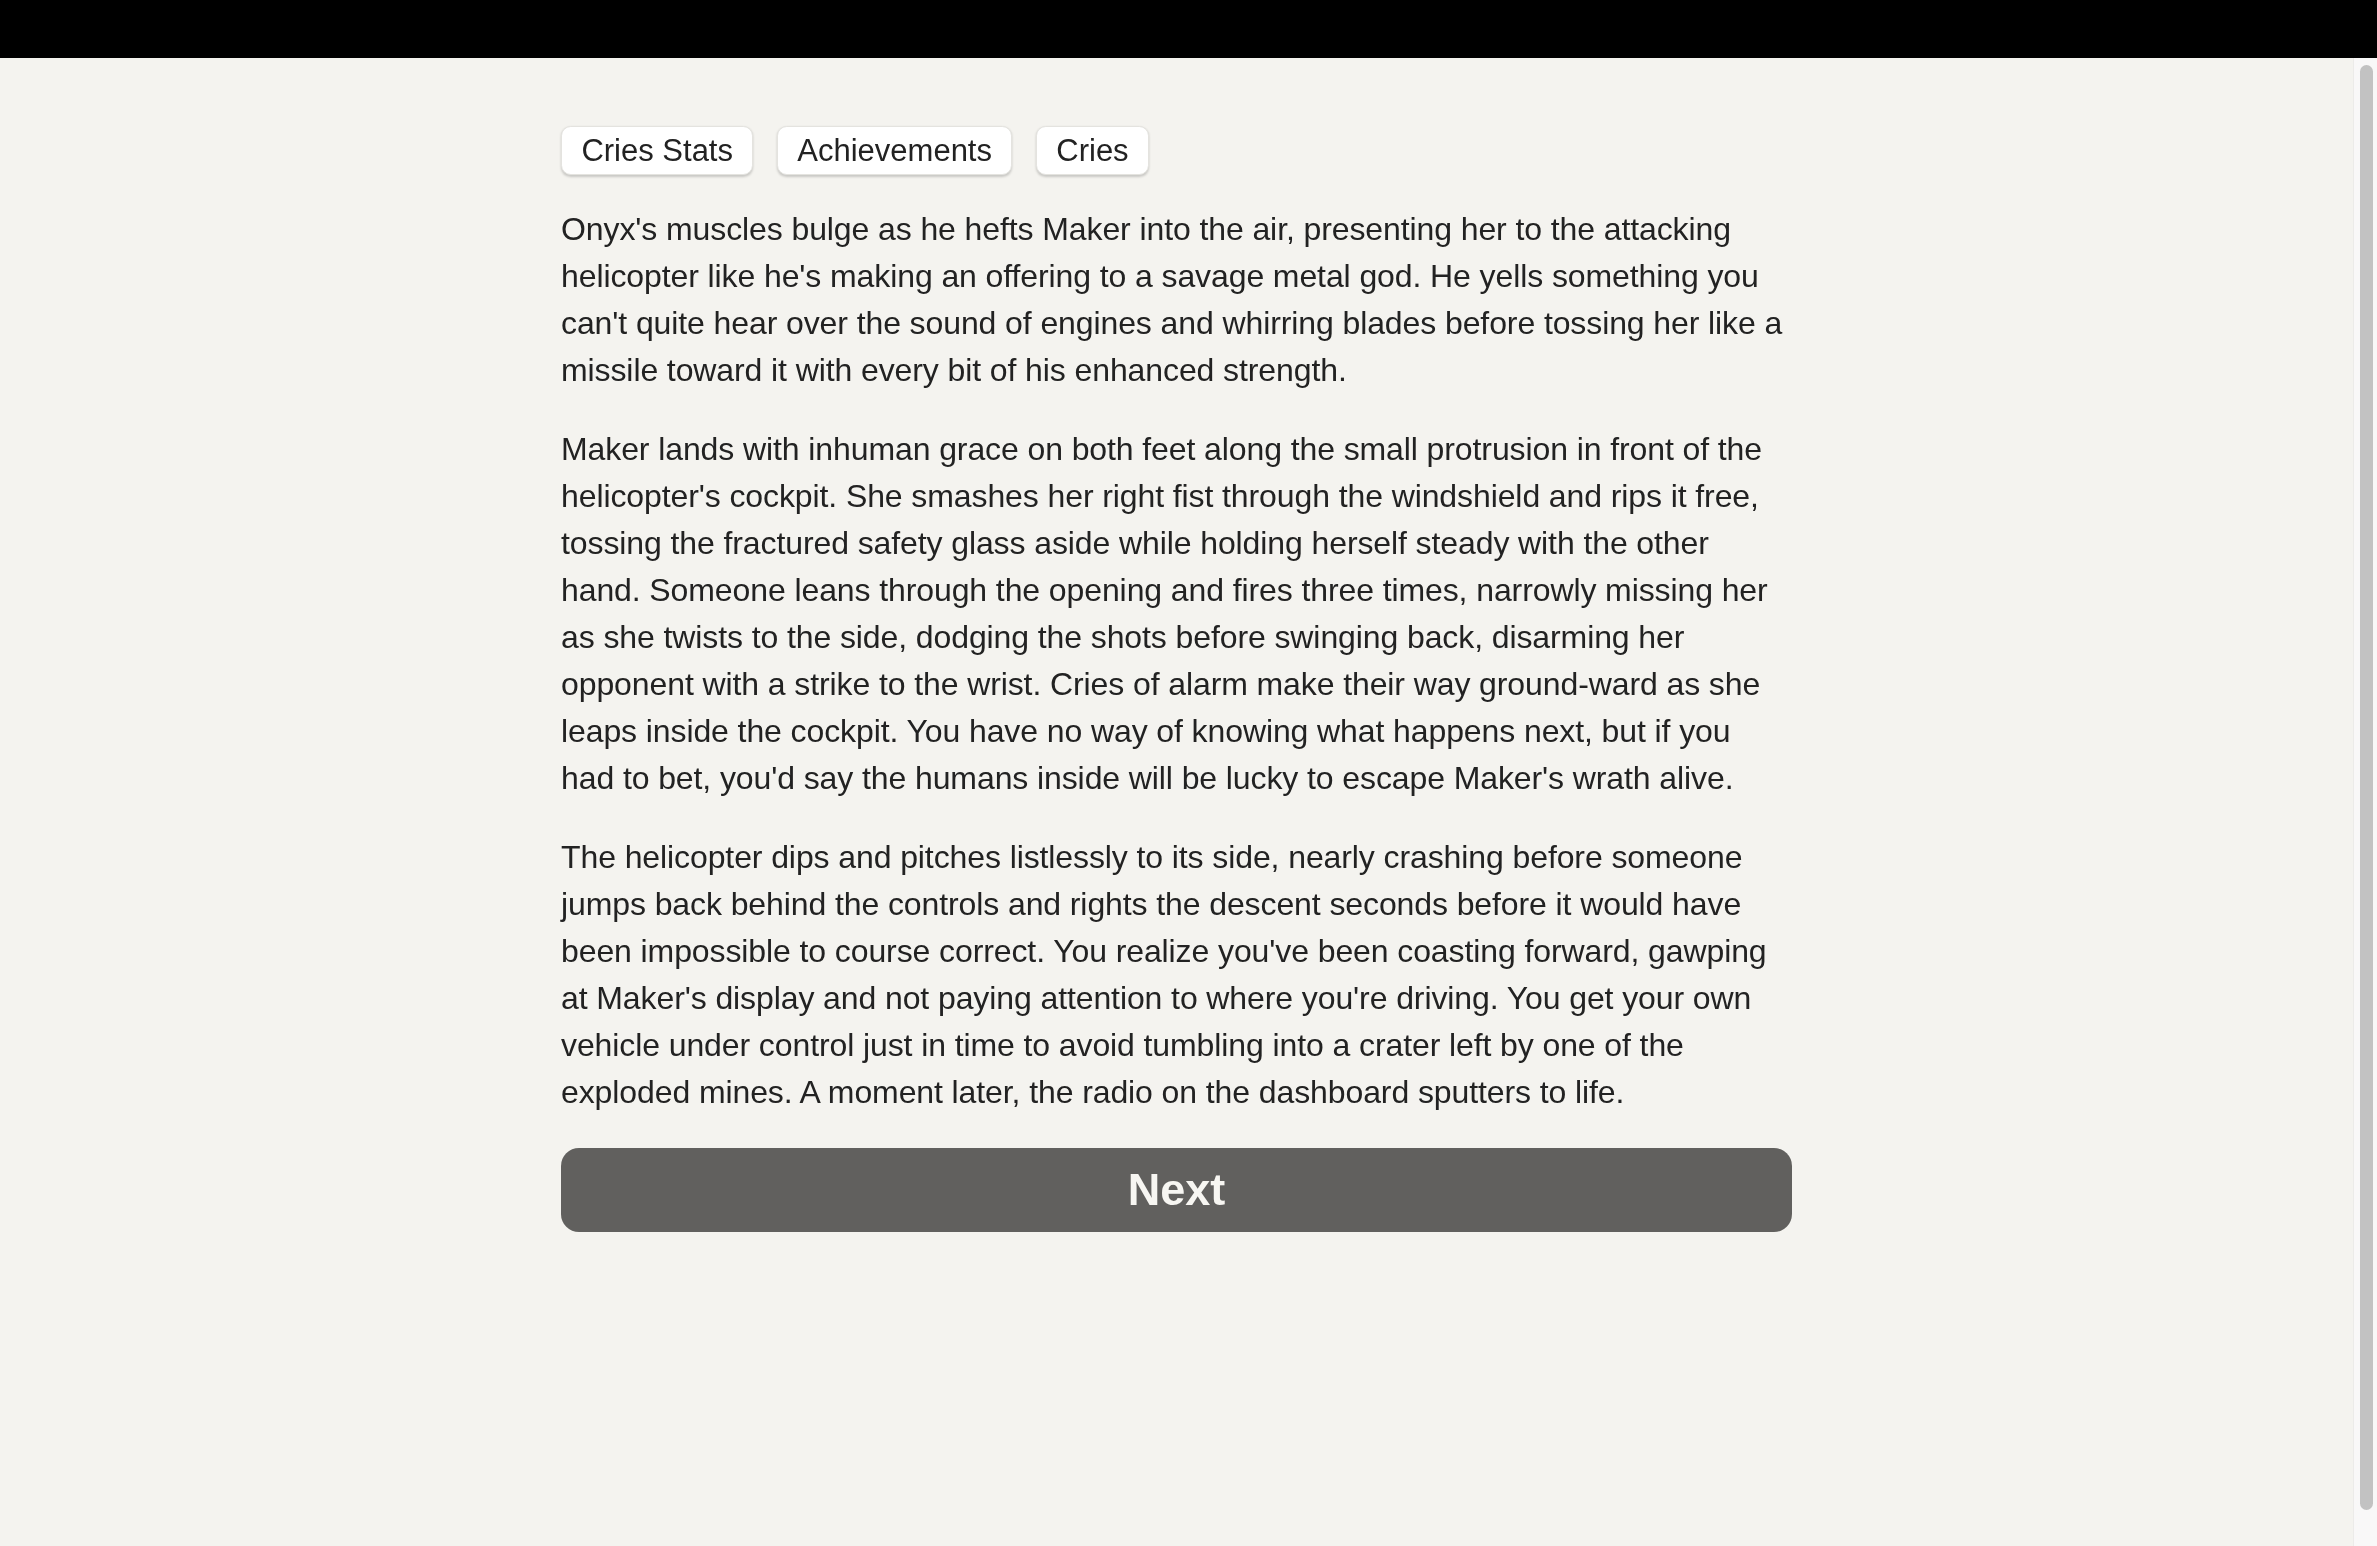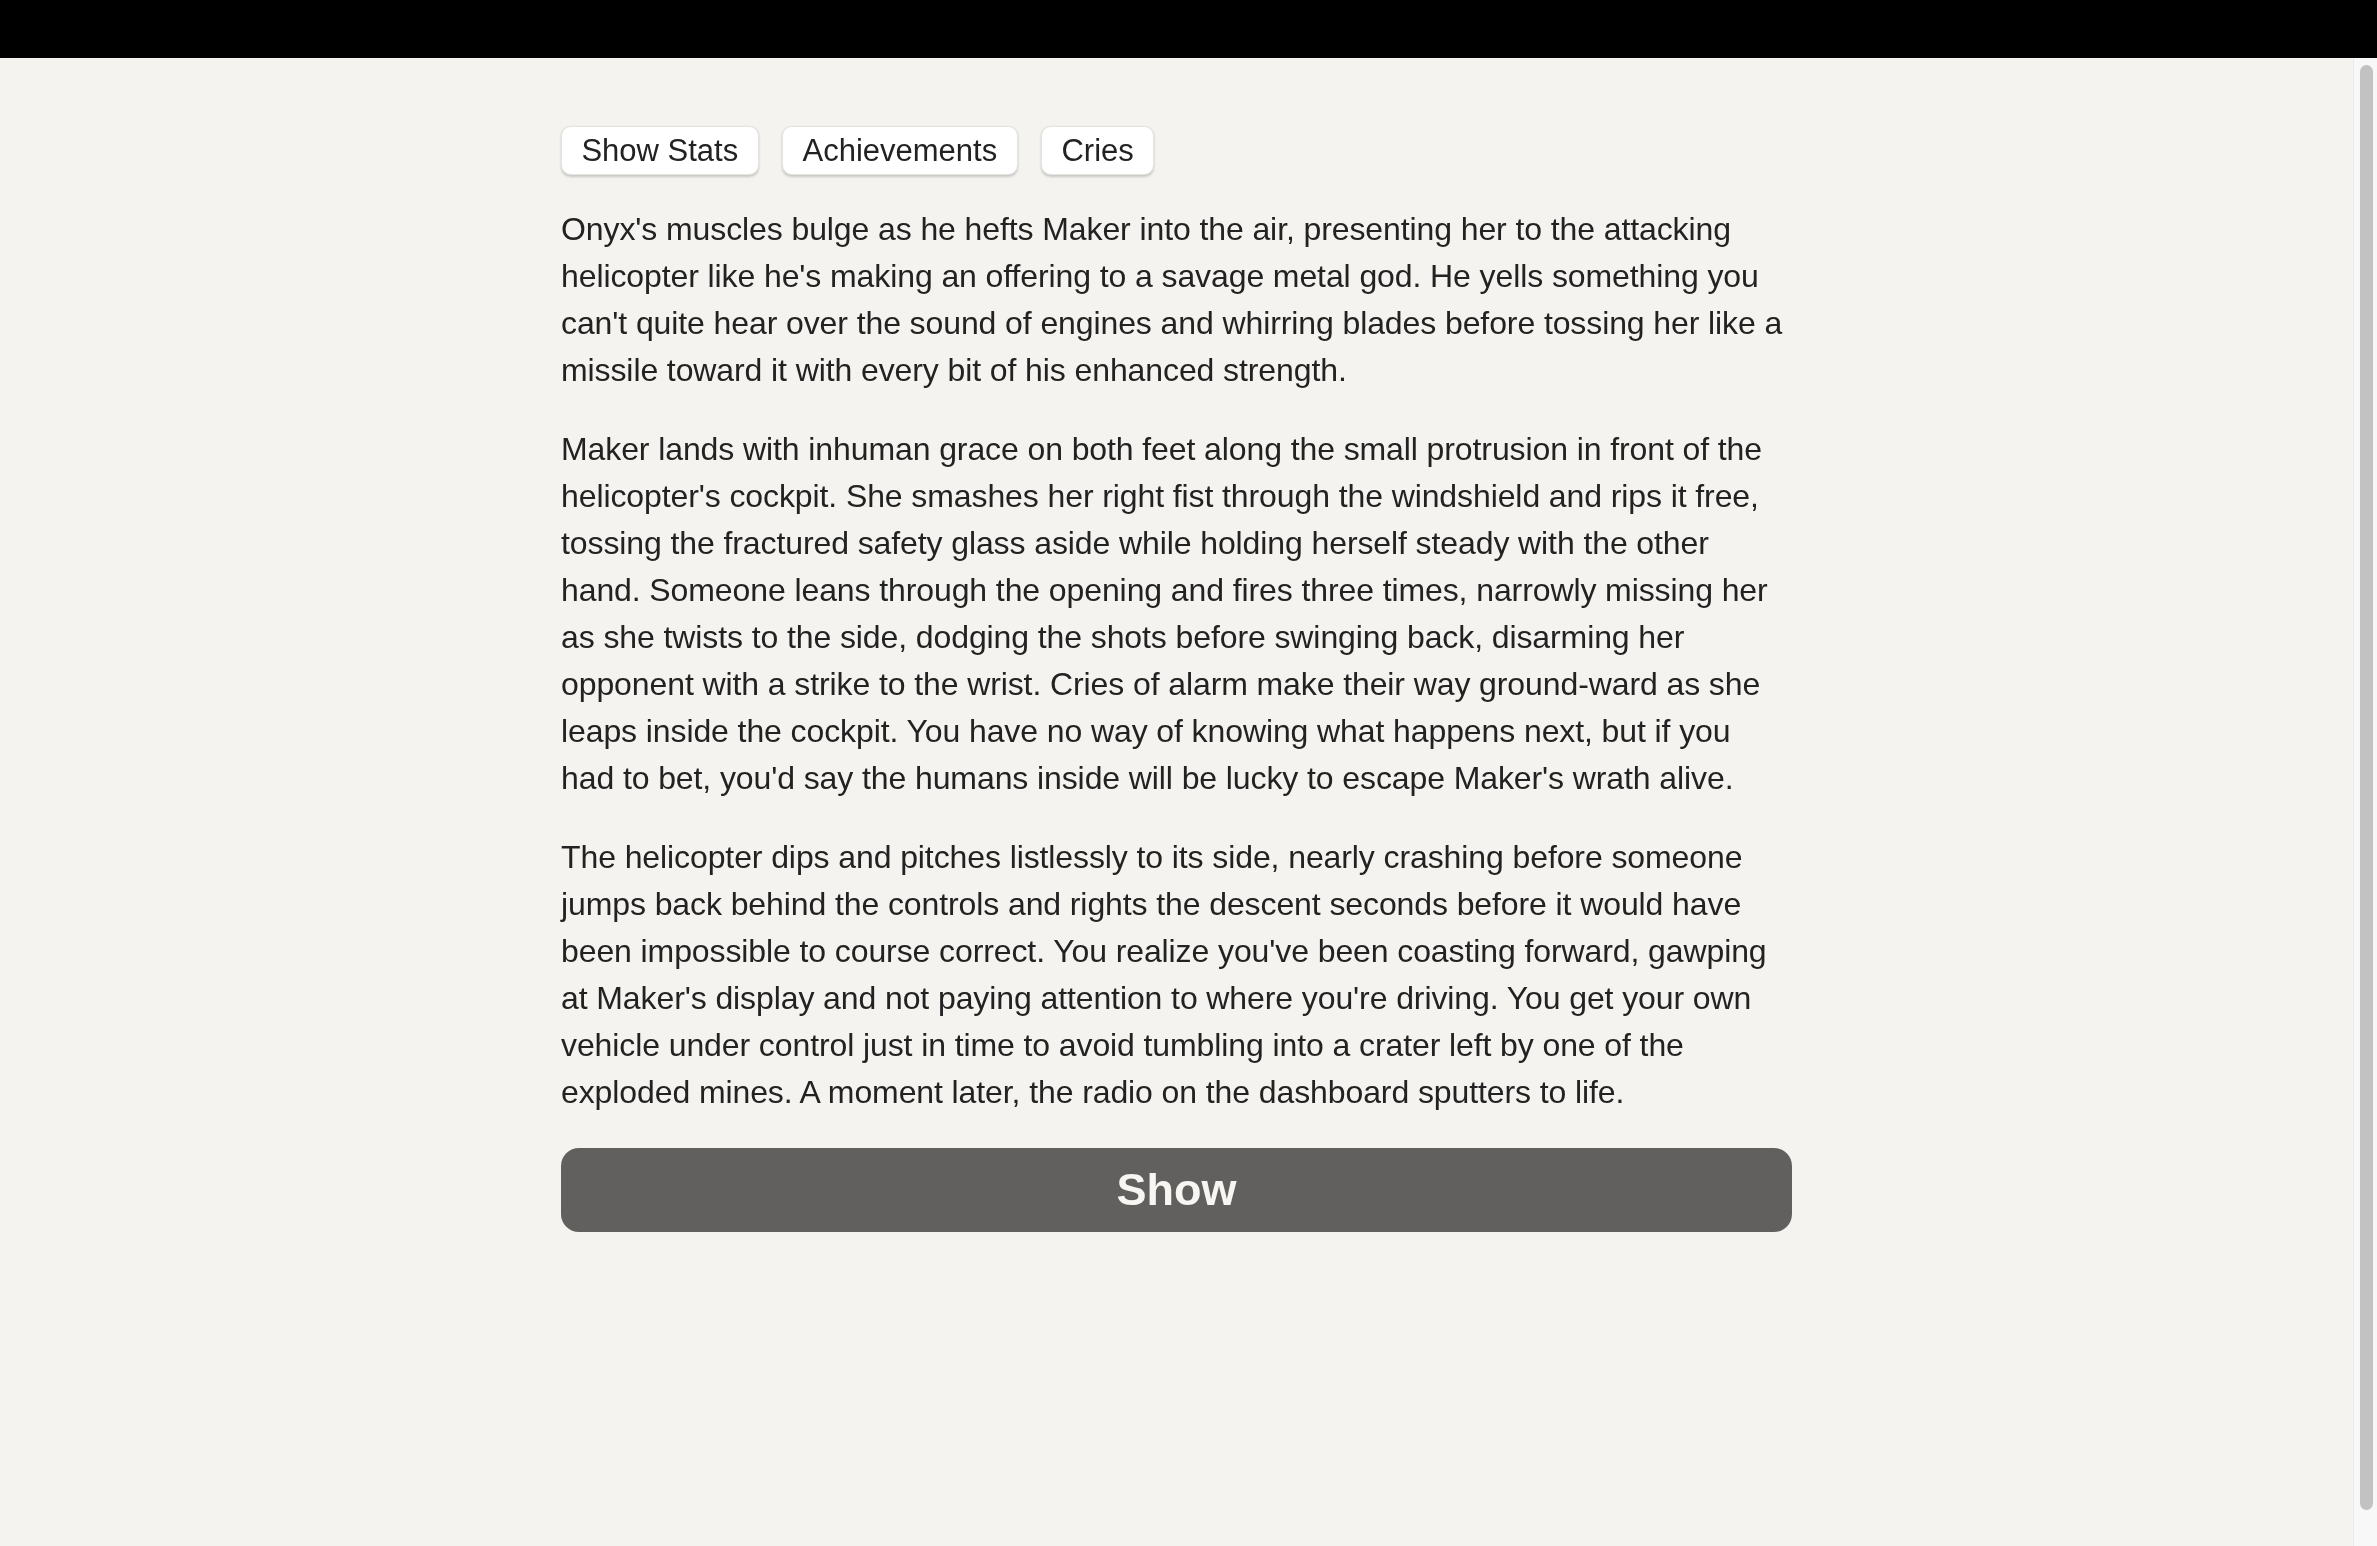--- a/index.html
+++ b/index.html
@@ -96,31 +96,31 @@
     }
   </style>
 </head>
 <body>
 
 <div class="topbar"></div>
 
 <div class="page">
   <div class="container">
     <div class="toolbar">
-      <div class="tb-btn">Show Stats</div>
+      <div class="tb-btn">Cries Stats</div>
       <div class="tb-btn">Achievements</div>
       <div class="tb-btn">Cries</div>
     </div>
 
     <div class="story">
       <p>Onyx's muscles bulge as he hefts Maker into the air, presenting her to the attacking helicopter like he's making an offering to a savage metal god. He yells something you can't quite hear over the sound of engines and whirring blades before tossing her like a missile toward it with every bit of his enhanced strength.</p>
       <p>Maker lands with inhuman grace on both feet along the small protrusion in front of the helicopter's cockpit. She smashes her right fist through the windshield and rips it free, tossing the fractured safety glass aside while holding herself steady with the other hand. Someone leans through the opening and fires three times, narrowly missing her as she twists to the side, dodging the shots before swinging back, disarming her opponent with a strike to the wrist. Cries of alarm make their way ground-ward as she leaps inside the cockpit. You have no way of knowing what happens next, but if you had to bet, you'd say the humans inside will be lucky to escape Maker's wrath alive.</p>
       <p>The helicopter dips and pitches listlessly to its side, nearly crashing before someone jumps back behind the controls and rights the descent seconds before it would have been impossible to course correct. You realize you've been coasting forward, gawping at Maker's display and not paying attention to where you're driving. You get your own vehicle under control just in time to avoid tumbling into a crater left by one of the exploded mines. A moment later, the radio on the dashboard sputters to life.</p>
     </div>
 
-    <div class="next-btn">Show</div>
+    <div class="next-btn">Next</div>
   </div>
 </div>
 
 <div class="scrollbar">
   <div class="scroll-thumb"></div>
 </div>
 
 
 </body></html>

